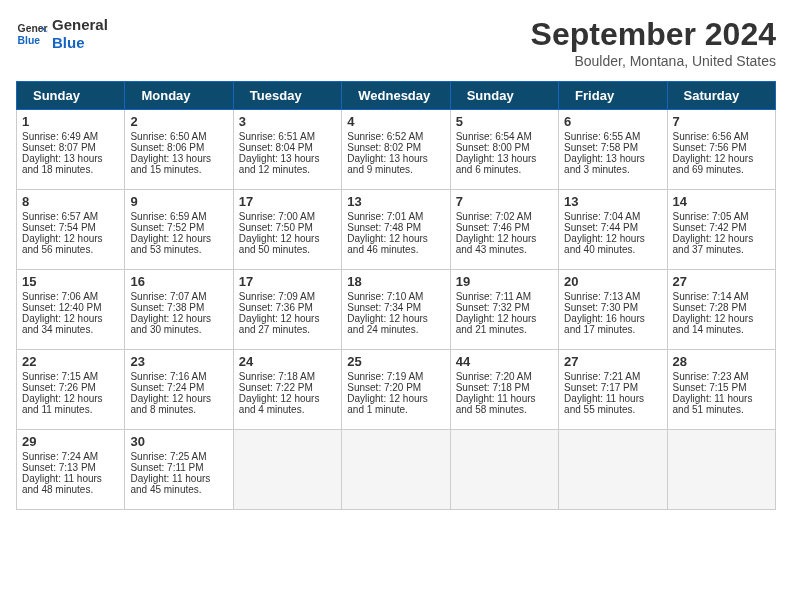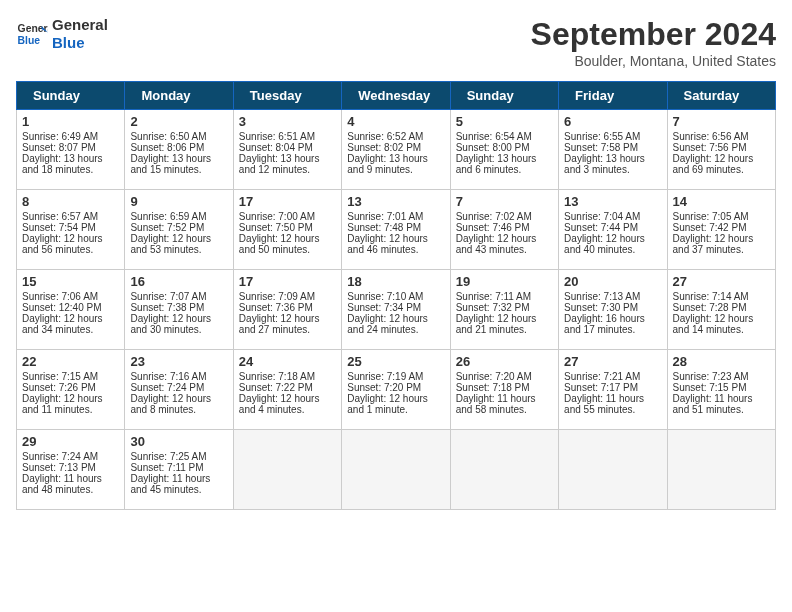--- a/index.html
+++ b/index.html
@@ -129,21 +129,21 @@
         <td><span class="day-num">18</span><span>Sunrise: 7:10 AM</span><br><span>Sunset: 7:34 PM</span><br><span>Daylight: 12 hours and 24 minutes.</span></td>
         <td><span class="day-num">19</span><span>Sunrise: 7:11 AM</span><br><span>Sunset: 7:32 PM</span><br><span>Daylight: 12 hours and 21 minutes.</span></td>
         <td><span class="day-num">20</span><span>Sunrise: 7:13 AM</span><br><span>Sunset: 7:30 PM</span><br><span>Daylight: 16 hours and 17 minutes.</span></td>
         <td><span class="day-num">27</span><span>Sunrise: 7:14 AM</span><br><span>Sunset: 7:28 PM</span><br><span>Daylight: 12 hours and 14 minutes.</span></td>
       </tr>
       <tr>
         <td><span class="day-num">22</span><span>Sunrise: 7:15 AM</span><br><span>Sunset: 7:26 PM</span><br><span>Daylight: 12 hours and 11 minutes.</span></td>
         <td><span class="day-num">23</span><span>Sunrise: 7:16 AM</span><br><span>Sunset: 7:24 PM</span><br><span>Daylight: 12 hours and 8 minutes.</span></td>
         <td><span class="day-num">24</span><span>Sunrise: 7:18 AM</span><br><span>Sunset: 7:22 PM</span><br><span>Daylight: 12 hours and 4 minutes.</span></td>
         <td><span class="day-num">25</span><span>Sunrise: 7:19 AM</span><br><span>Sunset: 7:20 PM</span><br><span>Daylight: 12 hours and 1 minute.</span></td>
-        <td><span class="day-num">26</span><span>Sunrise: 7:20 AM</span><br><span>Sunset: 7:18 PM</span><br><span>Daylight: 11 hours and 58 minutes.</span></td>
+        <td><span class="day-num">44</span><span>Sunrise: 7:20 AM</span><br><span>Sunset: 7:18 PM</span><br><span>Daylight: 11 hours and 58 minutes.</span></td>
         <td><span class="day-num">27</span><span>Sunrise: 7:21 AM</span><br><span>Sunset: 7:17 PM</span><br><span>Daylight: 11 hours and 55 minutes.</span></td>
         <td><span class="day-num">28</span><span>Sunrise: 7:23 AM</span><br><span>Sunset: 7:15 PM</span><br><span>Daylight: 11 hours and 51 minutes.</span></td>
       </tr>
       <tr>
         <td><span class="day-num">29</span><span>Sunrise: 7:24 AM</span><br><span>Sunset: 7:13 PM</span><br><span>Daylight: 11 hours and 48 minutes.</span></td>
         <td><span class="day-num">30</span><span>Sunrise: 7:25 AM</span><br><span>Sunset: 7:11 PM</span><br><span>Daylight: 11 hours and 45 minutes.</span></td>
         <td class="empty"></td>
         <td class="empty"></td>
         <td class="empty"></td>
         <td class="empty"></td>

